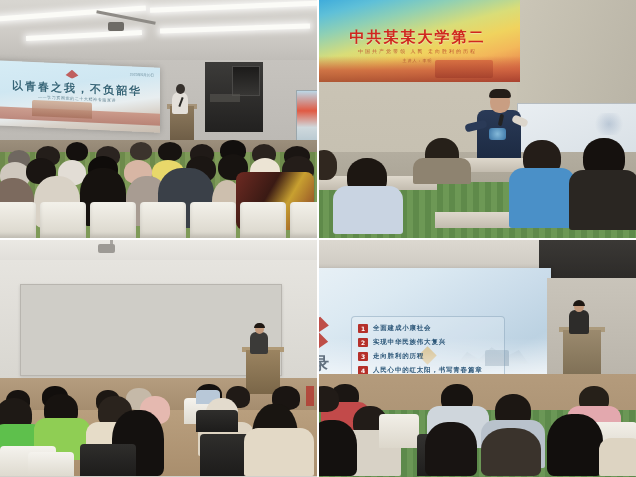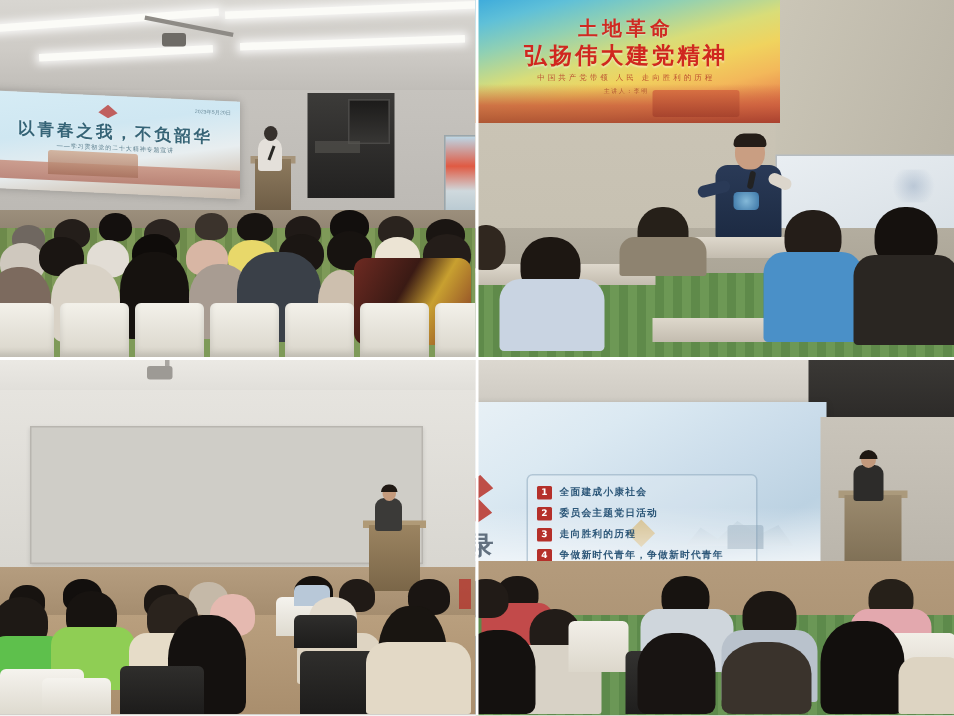--- a/index.html
+++ b/index.html
@@ -286,22 +286,21 @@
       <div class="chair" style="left:290px;"></div>
     </div>
   </div>
 
   <div class="photo tr">
     <div class="wallr"></div>
 
     <div class="slide">
       <div class="photo-strip"></div>
       <div class="tiananmen"></div>
-      <div class="l1">土地革命</div>
-      <div class="l2">弘扬伟大建党精神</div>
+      <div class="l2">中共某某大学第二</div>
       <div class="l3">中国共产党带领 人民 走向胜利的历程</div>
       <div class="l4">主讲人：李明</div>
     </div>
 
     <div class="whiteboard"></div>
     <div class="wbmark"></div>
     <div class="lower"></div>
     <div class="greenfloor"></div>
 
     <div class="man">
@@ -389,29 +388,29 @@
       </div>
       <div class="mlbl">目录</div>
 
       <div class="listbox">
         <div class="lrow" style="top:5px;">
           <span class="lnum">1</span>
           <span class="ltxt">全面建成小康社会</span>
         </div>
         <div class="lrow" style="top:19px;">
           <span class="lnum">2</span>
-          <span class="ltxt">委员会主题党日活动</span>
+          <span class="ltxt">实现中华民族伟大复兴</span>
         </div>
         <div class="lrow" style="top:33px;">
           <span class="lnum">3</span>
           <span class="ltxt">走向胜利的历程</span>
         </div>
         <div class="lrow" style="top:47px;">
           <span class="lnum">4</span>
-          <span class="ltxt">争做新时代青年，争做新时代青年</span>
+          <span class="ltxt">人民心中的红太阳，书写青春篇章</span>
         </div>
       </div>
     </div>
 
     <div class="wall2"></div>
     <div class="pod3t"></div>
     <div class="pod3"></div>
     <div class="host2"></div>
     <div class="flr2"></div>
     <div class="grn"></div>

